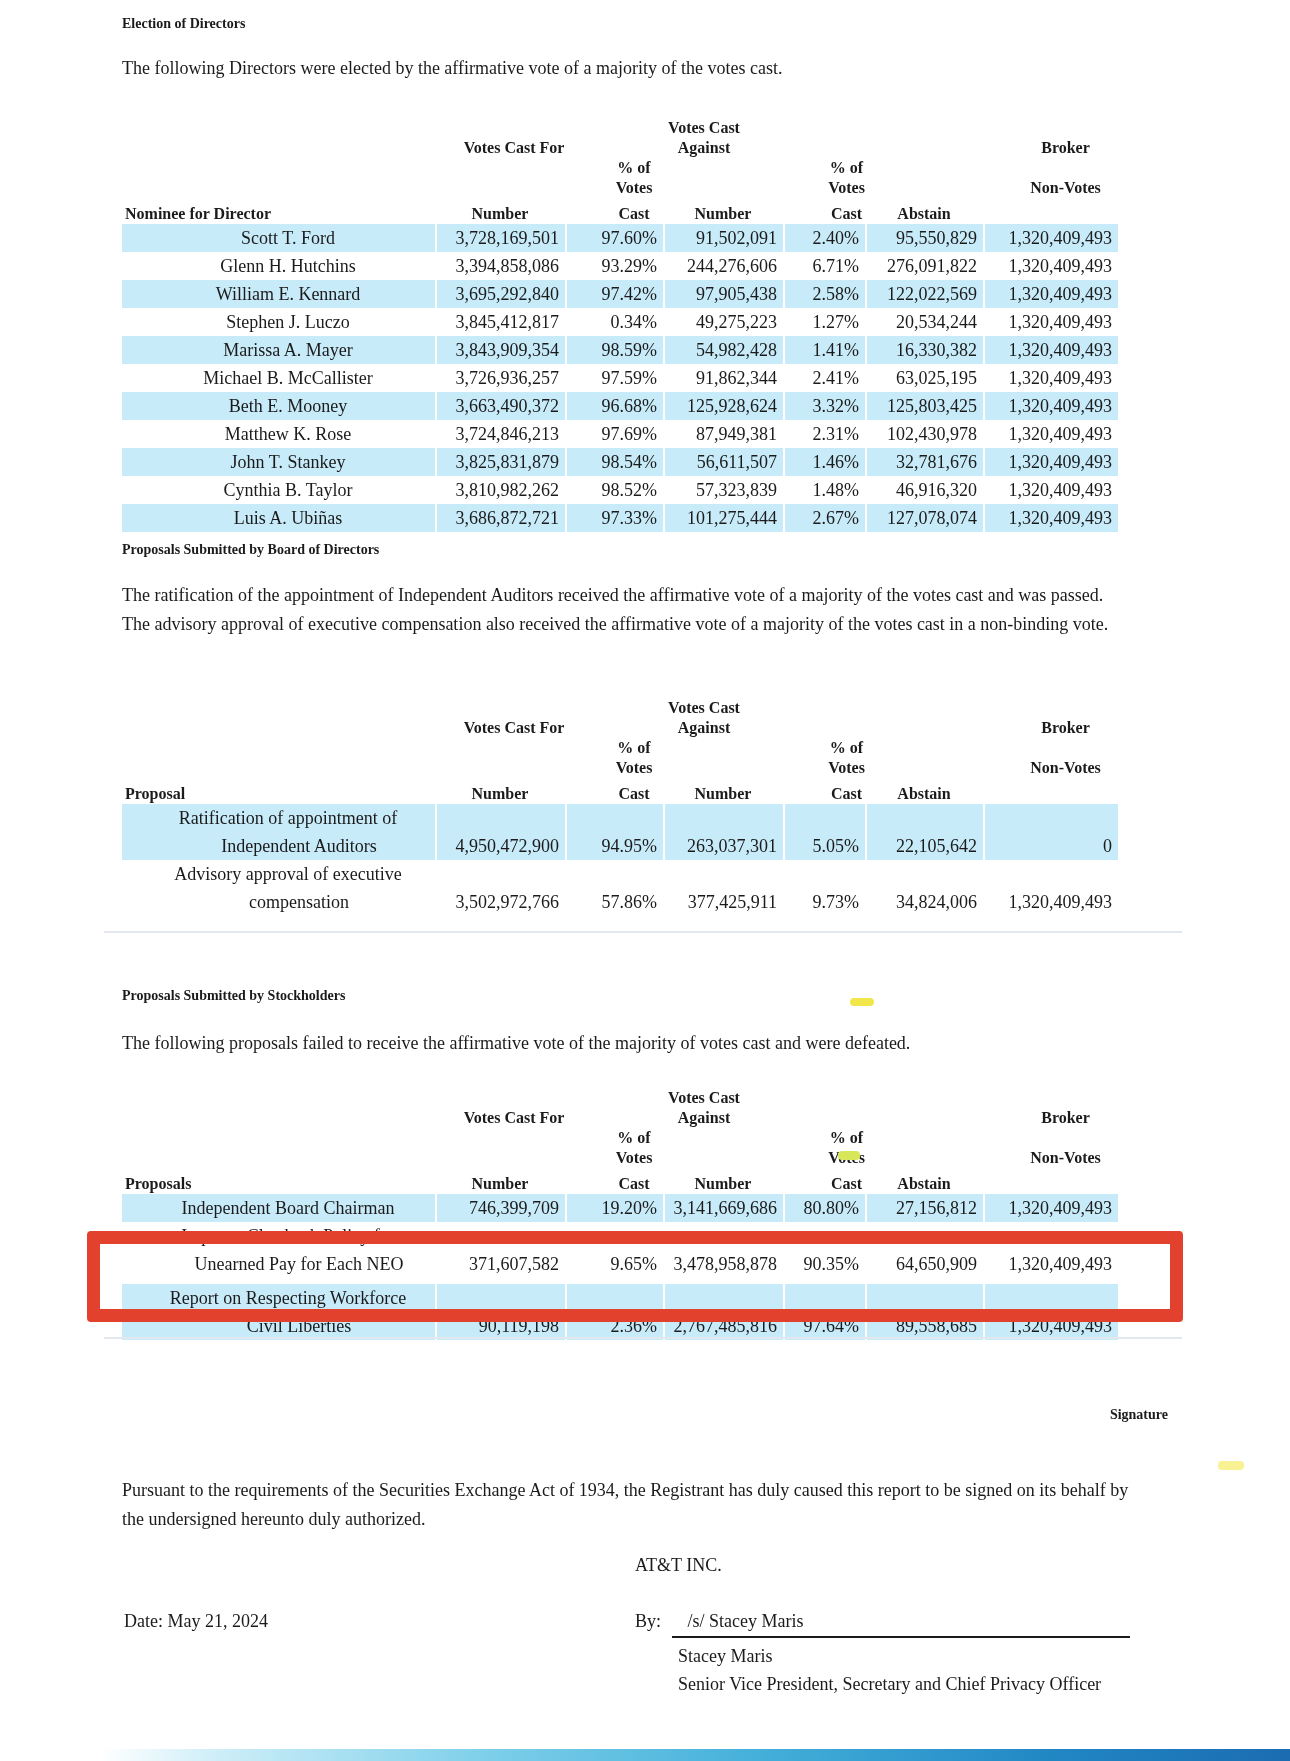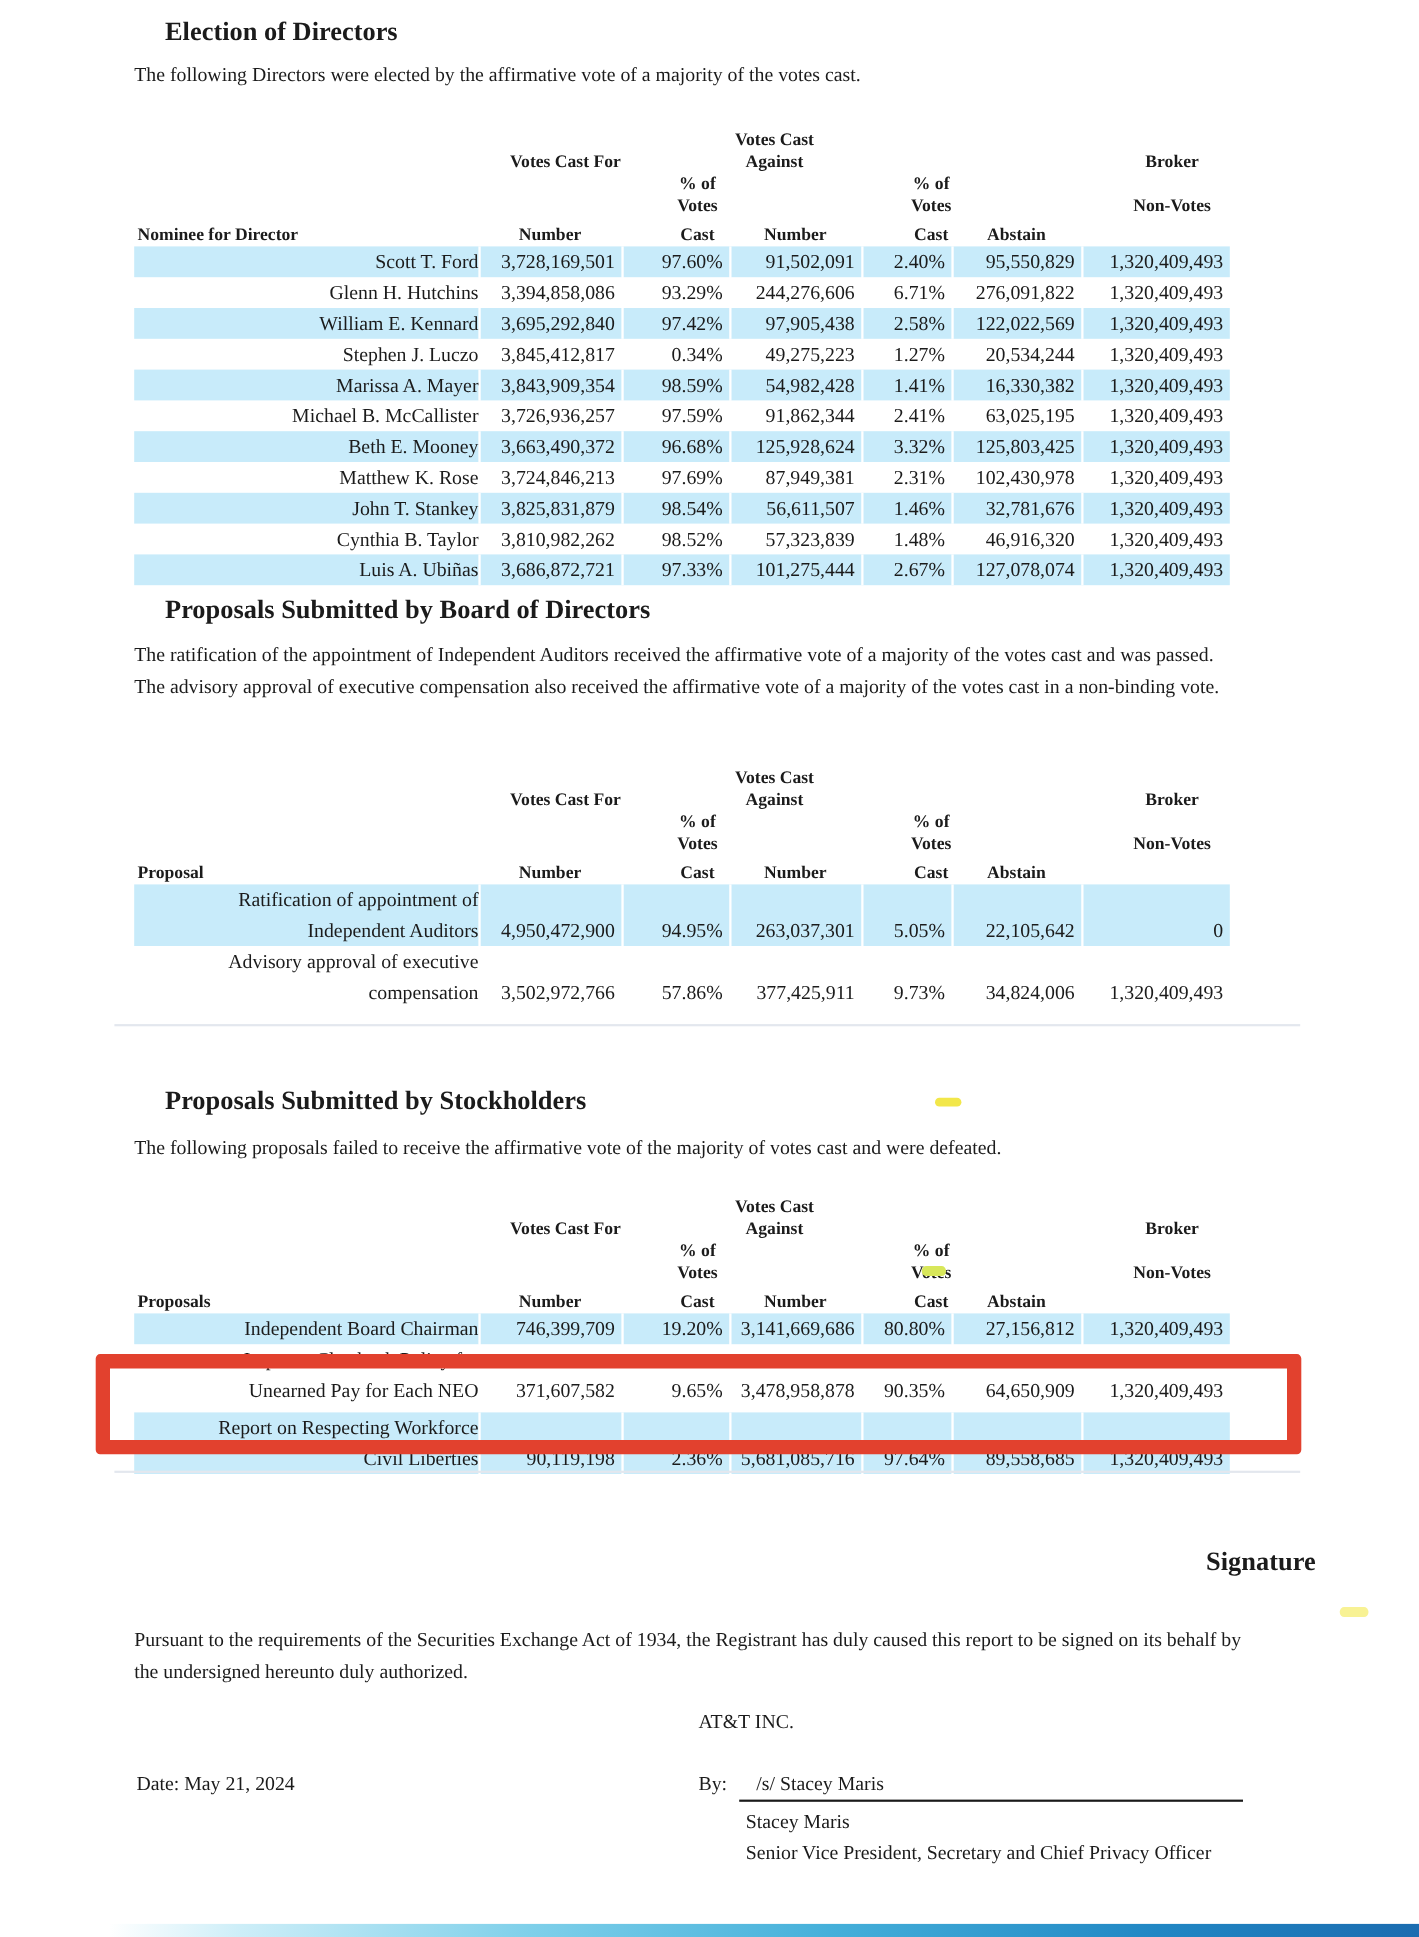--- a/index.html
+++ b/index.html
@@ -1,36 +1,36 @@
 <!DOCTYPE html>
 <html><head>
 <meta charset="utf-8">
 <style>
   html,body{margin:0;padding:0;background:#ffffff;}
   .page{position:relative;width:1290px;height:1761px;background:#fff;overflow:hidden;
         font-family:"Liberation Serif","DejaVu Serif",serif;color:#1b1b1b;}
   .abs{position:absolute;}
-  .h1{font-size:24px;font-weight:bold;margin-left:28px;}
+  .h1{font-size:14px;font-weight:bold;}
   .body-text{font-size:18px;line-height:29px;margin:0;}
   .center{text-align:center;}
 
   table.vtable{border-collapse:separate;border-spacing:0;table-layout:fixed;font-size:18px;}
   .vtable th{font-size:16px;font-weight:bold;vertical-align:bottom;text-align:center;padding:0;line-height:20px;}
   .vtable .r-grp th{height:22px;}
   .vtable .r-pct th{height:22px;}
   .vtable .r-cols th{height:26px;margin-top:20px;}
   .vtable th.first{text-align:left;padding-left:3px;}
   .vtable th.grp-for{padding-right:70px;}
   .vtable th.grp-against{padding-right:120px;}
   .vtable th.broker1{padding-left:30px;}
   .vtable th.broker2{padding-left:30px;}
   .vtable th.c3h{padding-left:40px;}
   .vtable th.c5h{padding-left:45px;}
   .vtable td{vertical-align:bottom;line-height:28px;padding:0;}
-  .vtable td.c-name{padding-left:19px;text-align:right;}
+  .vtable td.c-name{padding-left:19px;text-align:center;}
   .vtable td.c-num{text-align:right;padding-right:6px;border-left:2px solid #fff;}
   .vtable tr.one td{height:28px;}
   .vtable tr.hl td{background:#c8ebfa;}
   .vtable tr.spacer td{height:6px;background:#fff;border:none;}
   .c-name div{line-height:28px;}
   .c-name div.indent{padding-left:22px;}
 
   .divider{height:2px;background:#e3e7ee;}
   .marker{border-radius:4px;}
   .redbox{border:13px solid #e2412e;border-radius:4px;background:transparent;z-index:5;}
@@ -345,21 +345,21 @@
         <tr class="spacer">
           <td colspan="7"></td>
         </tr>
         <tr class="hl">
           <td class="c-name">
             <div>Report on Respecting Workforce</div>
             <div class="indent">Civil Liberties</div>
           </td>
           <td class="c-num">90,119,198</td>
           <td class="c-num">2.36%</td>
-          <td class="c-num">5,681,085,716</td>
+          <td class="c-num">2,767,485,816</td>
           <td class="c-num">97.64%</td>
           <td class="c-num">89,558,685</td>
           <td class="c-num">1,320,409,493</td>
         </tr>
       </tbody>
   </table>
 
   <div class="abs marker" style="left:838px;top:1151px;width:22px;height:9px;background:#d8e75a;z-index:6;"></div>
 
   <div class="abs redbox" style="left:87px;top:1231px;width:1070px;height:65px;"></div>

